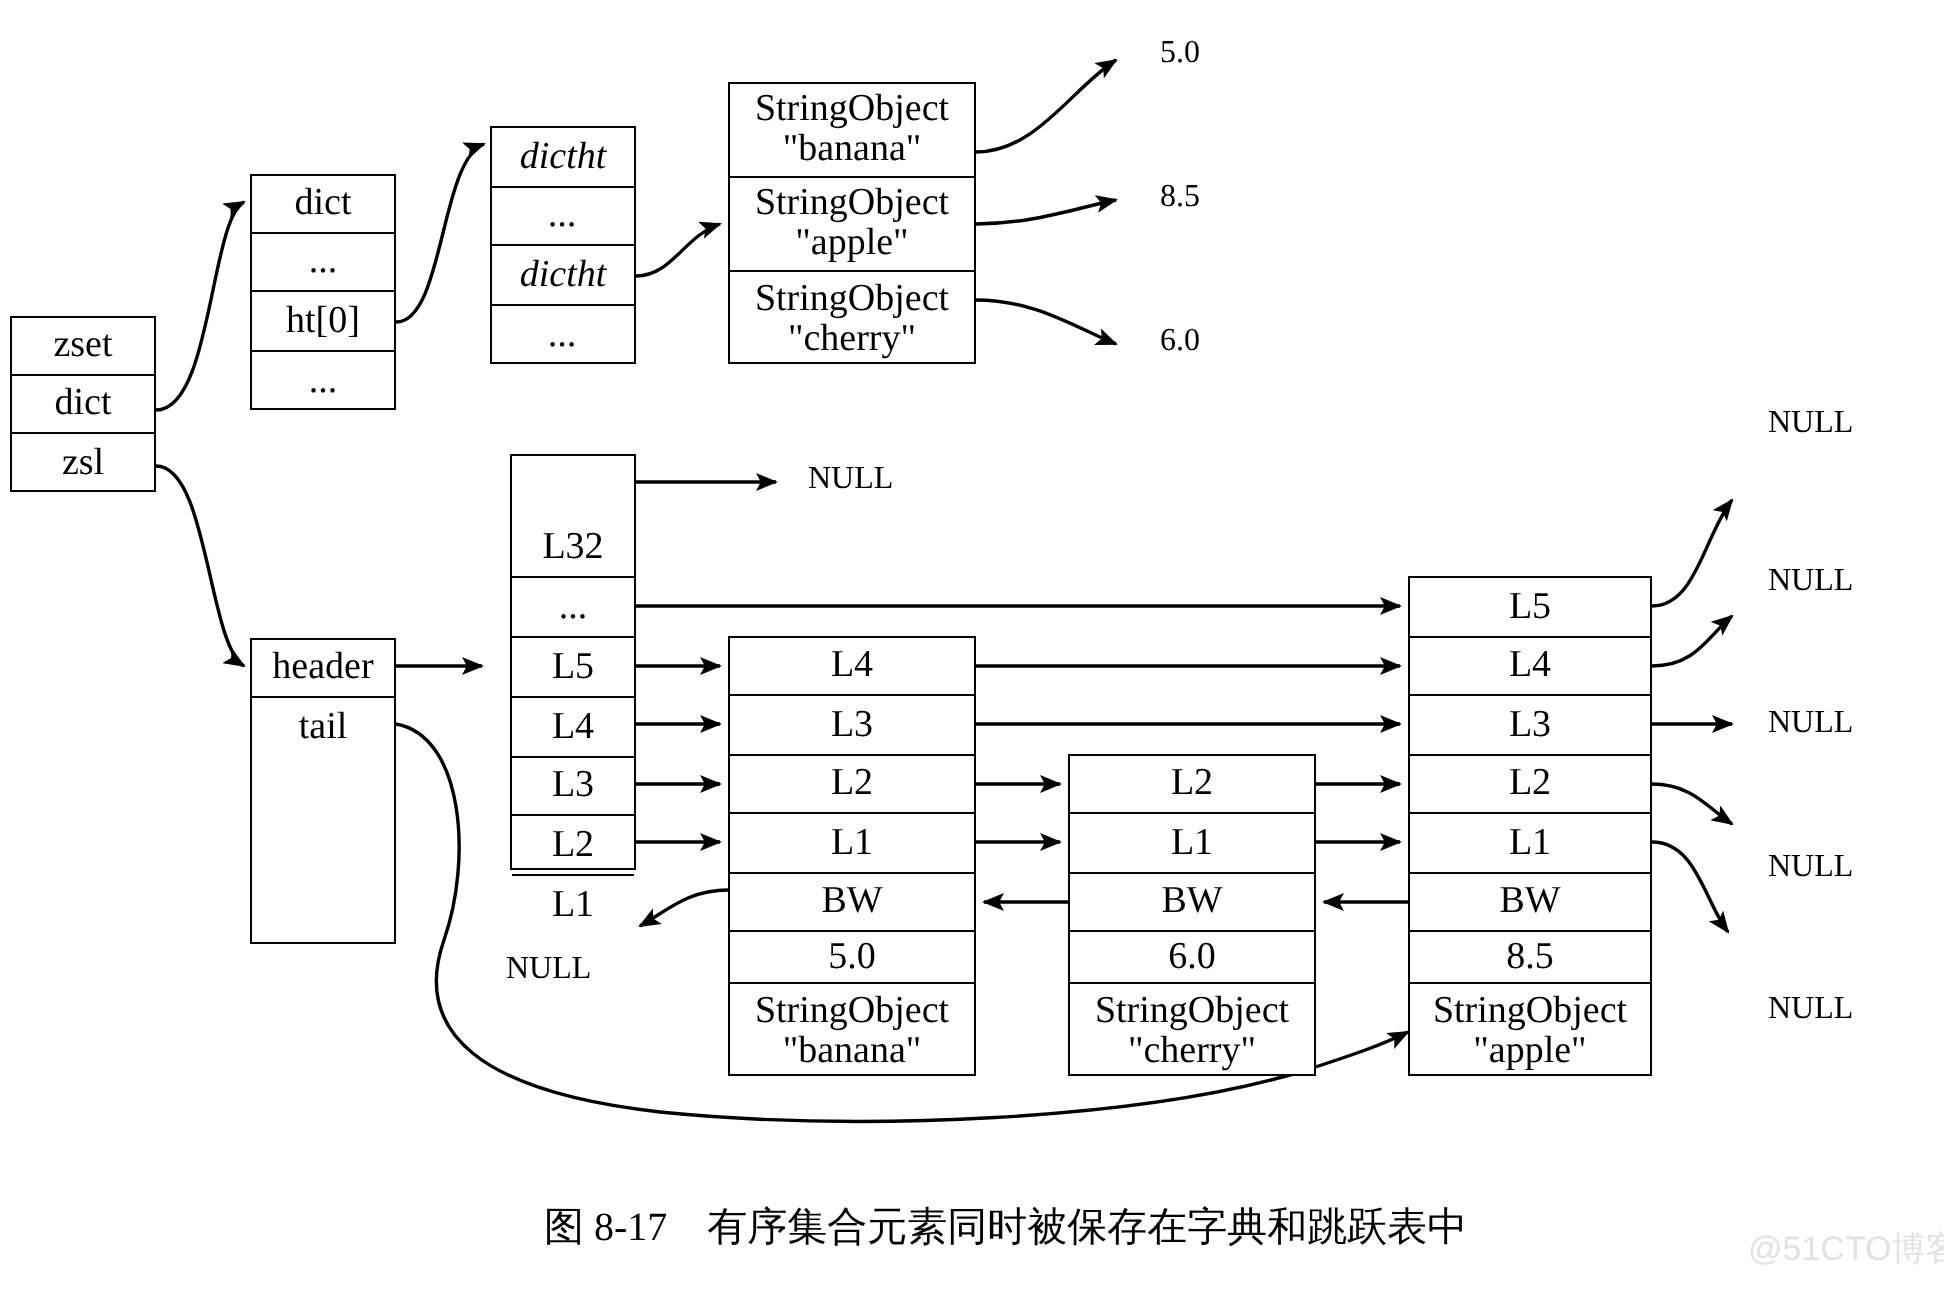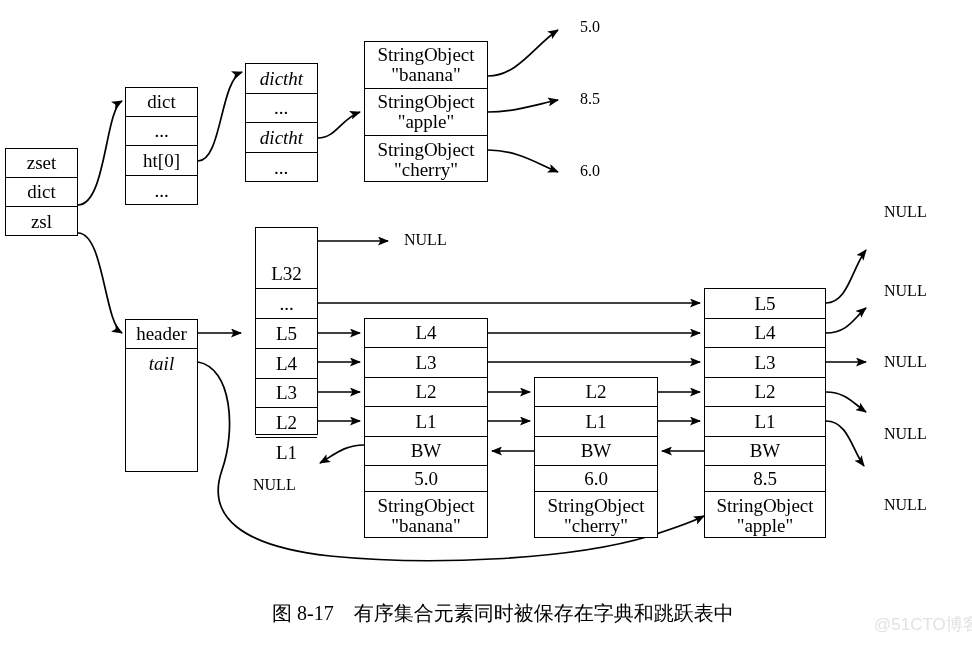--- a/index.html
+++ b/index.html
@@ -126,21 +126,21 @@
       <path d="M704,451 L662,451" marker-end="url(#ah)"></path>
 
       <path d="M826,303 C848,303 852,268 866,250" marker-end="url(#ah)"></path>
       <path d="M826,333 C848,333 854,318 866,308" marker-end="url(#ah)"></path>
       <path d="M826,362 L866,362" marker-end="url(#ah)"></path>
       <path d="M826,392 C846,392 854,404 866,412" marker-end="url(#ah)"></path>
       <path d="M826,421 C848,421 852,450 864,466" marker-end="url(#ah)"></path>
     </g>
   </svg>
 
-  <div class="node-box" style="left:5px; top:148px; width:73px; height:88px;">
+  <div class="node-box" style="left:5px; top:158px; width:73px; height:88px;">
     <div class="cell" style="height:29px;">zset</div>
     <div class="cell" style="height:29px;">dict</div>
     <div class="cell" style="height:30px;">zsl</div>
   </div>
 
   <div class="node-box" style="left:125px; top:87px; width:73px; height:118px;">
     <div class="cell" style="height:29px;">dict</div>
     <div class="cell" style="height:29px;">...</div>
     <div class="cell" style="height:30px;">ht[0]</div>
     <div class="cell" style="height:30px;">...</div>
@@ -161,21 +161,21 @@
     <div class="cell" style="height:47px;">StringObject
 "cherry"</div>
   </div>
 
   <div class="float-label" style="left:580px; top:18px;">5.0</div>
   <div class="float-label" style="left:580px; top:90px;">8.5</div>
   <div class="float-label" style="left:580px; top:162px;">6.0</div>
 
   <div class="node-box" style="left:125px; top:319px; width:73px; height:153px;">
     <div class="cell" style="height:29px;">header</div>
-    <div class="cell" style="height:29px;font-style:italic;">tail</div>
+    <div class="cell" style="height:29px;">tail</div>
   </div>
 
   <div class="node-box" style="left:255px; top:227px; width:63px; height:208px;">
     <div class="cell" style="height:29px;margin-top:32px;">L32</div>
     <div class="cell" style="height:30px;">...</div>
     <div class="cell" style="height:30px;">L5</div>
     <div class="cell" style="height:30px;">L4</div>
     <div class="cell" style="height:29px;">L3</div>
     <div class="cell" style="height:30px;">L2</div>
     <div class="cell" style="height:30px;">L1</div>

